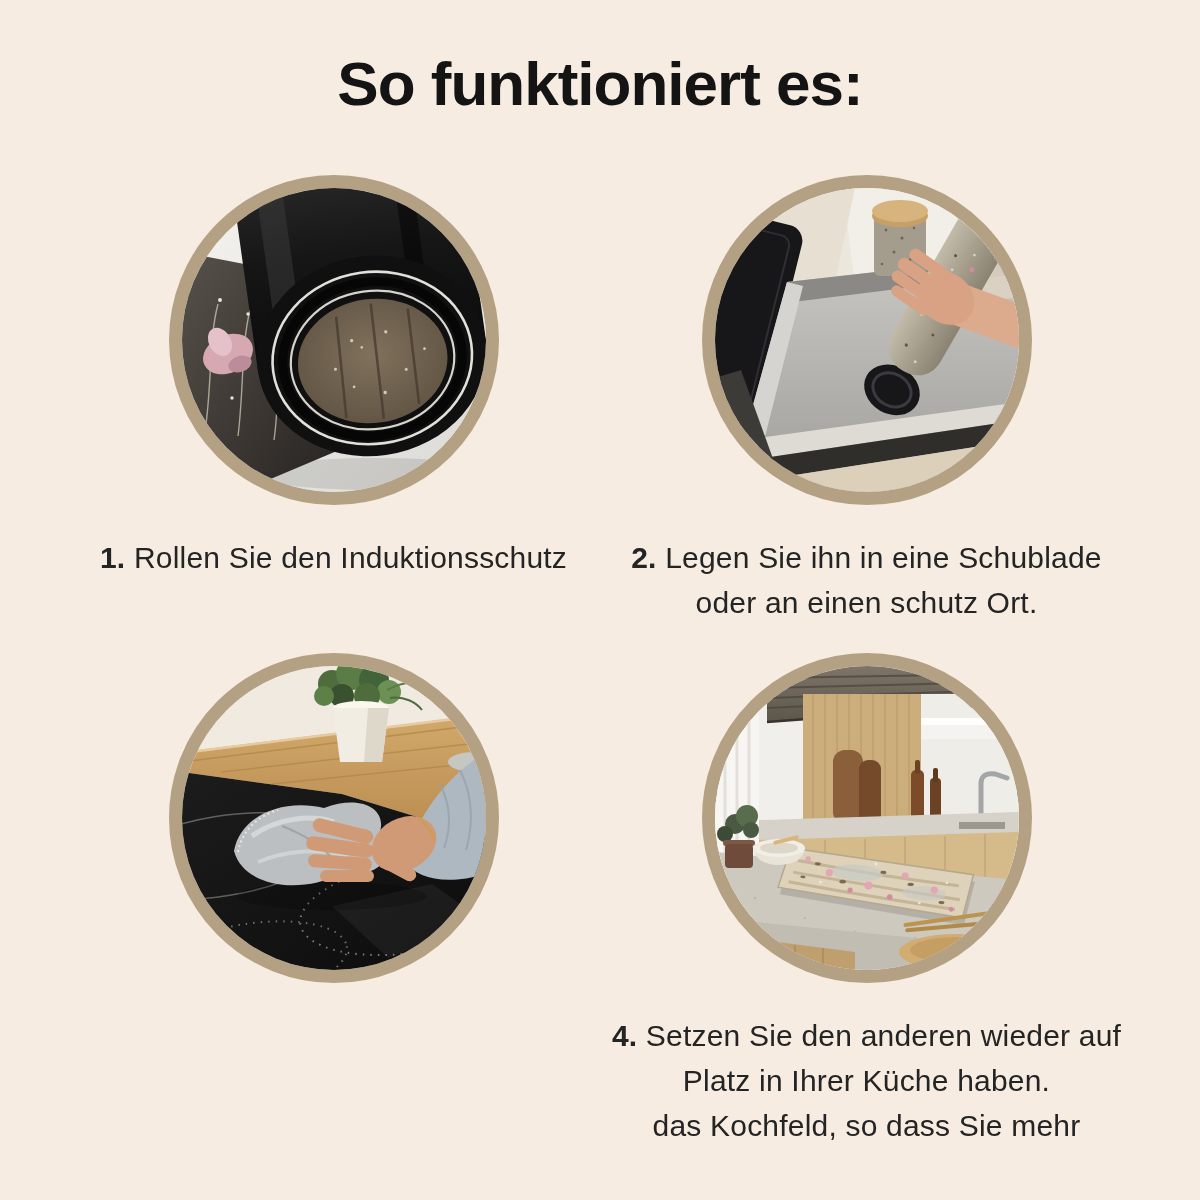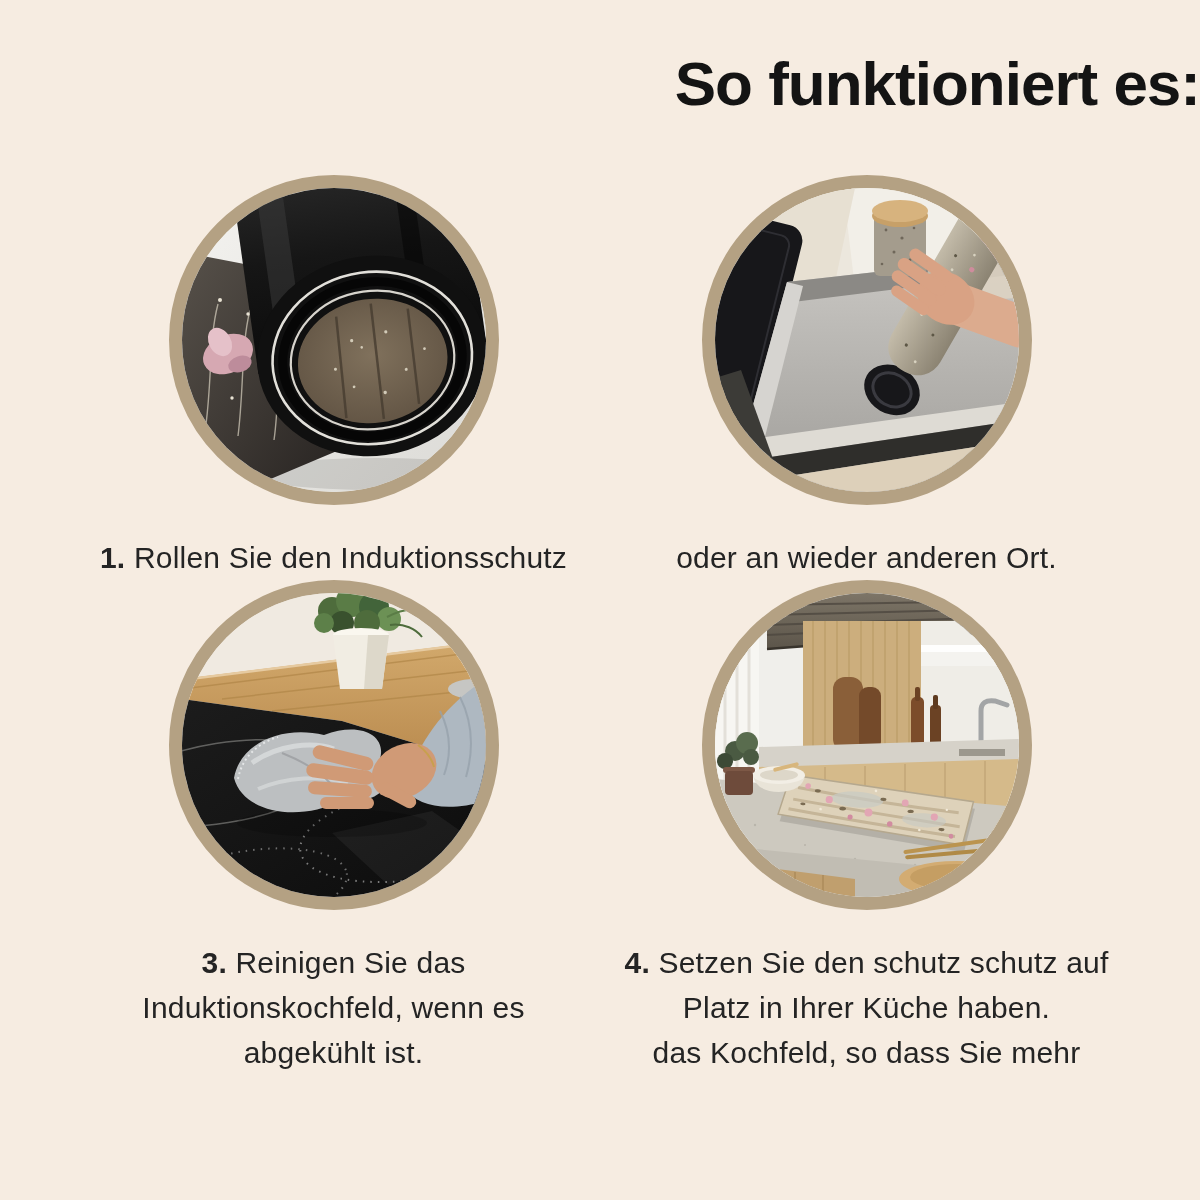--- a/index.html
+++ b/index.html
@@ -11,31 +11,32 @@
   html,body{margin:0;padding:0;}
   body{
     width:1200px;height:1200px;
     background:var(--bg);
     font-family:"Liberation Sans","DejaVu Sans",sans-serif;
     overflow:hidden;
   }
   .page-title{
     margin:0;
     padding-top:48px;
-    text-align:right;
+    text-align:center;
     font-size:62px;
     font-weight:800;
     letter-spacing:-1px;
     color:var(--title-ink);
   }
   .steps{
     width:1066px;
     margin:56px auto 0;
     display:grid;
     grid-template-columns:533px 533px;
+    row-gap:28px;
   }
   .step{
     display:flex;
     flex-direction:column;
     align-items:center;
     margin:0;
   }
   .photo{
     width:304px;height:304px;
     border-radius:50%;
@@ -213,21 +214,22 @@
           <g fill="#d9a284" transform="translate(231,110) rotate(35)">
             <ellipse cx="0" cy="0" rx="30" ry="25"></ellipse>
             <rect x="-56" y="-24" width="50" height="12" rx="6"></rect>
             <rect x="-60" y="-10" width="56" height="13" rx="6.5"></rect>
             <rect x="-58" y="4" width="52" height="12" rx="6"></rect>
             <rect x="-50" y="17" width="44" height="11" rx="5.5"></rect>
           </g>
         </svg>
       </div>
       <figcaption class="caption">
-        <div class="line">oder an wieder anderen Ort.</div>
+        <div class="line"><span class="num">2.</span> <span>Legen Sie ihn in eine Schublade</span></div>
+        <div class="line">oder an einen schutz Ort.</div>
       </figcaption>
     </figure>
 
     <figure class="step">
       <div class="photo">
         <svg viewBox="0 0 304 304" preserveAspectRatio="xMidYMid slice">
           <defs>
             <linearGradient id="s3w" x1="0" y1="0" x2="0" y2="1">
               <stop offset="0" stop-color="#d2a96c"></stop>
                 <stop offset="1" stop-color="#b98a4e"></stop>
@@ -286,25 +288,20 @@
             <ellipse cx="222" cy="178" rx="34" ry="26" transform="rotate(-28 222 178)"></ellipse>
             <rect x="130" y="158" width="62" height="14" rx="7" transform="rotate(14 161 165)"></rect>
             <rect x="124" y="174" width="68" height="14" rx="7" transform="rotate(8 158 181)"></rect>
             <rect x="126" y="190" width="64" height="13" rx="6.5" transform="rotate(4 158 196)"></rect>
             <rect x="138" y="204" width="54" height="12" rx="6" transform="rotate(0 165 210)"></rect>
             <rect x="196" y="196" width="40" height="13" rx="6.5" transform="rotate(28 216 202)"></rect>
           </g>
           <path d="M236,152 C244,158 250,166 252,174" stroke="#c8a04e" stroke-width="2" fill="none"></path>
         </svg>
       </div>
-      <figcaption class="caption">
-        <div class="line"><span class="num">3.</span> <span>Reinigen Sie das</span></div>
-        <div class="line">Induktionskochfeld, wenn es</div>
-        <div class="line">abgekühlt ist.</div>
-      </figcaption>
     </figure>
 
     <figure class="step">
       <div class="photo">
         <svg viewBox="0 0 304 304" preserveAspectRatio="xMidYMid slice">
           <defs>
             <linearGradient id="s4h" x1="0" y1="0" x2="0" y2="1">
               <stop offset="0" stop-color="#7d7567"></stop>
                 <stop offset="1" stop-color="#5c554a"></stop>
             </linearGradient>
@@ -435,20 +432,20 @@
           <g>
             <ellipse cx="242" cy="286" rx="58" ry="18" fill="#d3ac72"></ellipse>
             <ellipse cx="242" cy="284" rx="47" ry="13" fill="#c59e63"></ellipse>
             <rect x="188" y="250" width="104" height="4" rx="2" fill="#bb944f" transform="rotate(-8 240 252)"></rect>
             <rect x="190" y="258" width="100" height="4" rx="2" fill="#b08a46" transform="rotate(-5 240 260)"></rect>
           </g>
           <circle cx="302" cy="268" r="27" fill="#f4f0e7"></circle>
         </svg>
       </div>
       <figcaption class="caption">
-        <div class="line"><span class="num">4.</span> <span>Setzen Sie den schutz schutz auf</span></div>
+        <div class="line"><span class="num">4.</span> <span>Setzen Sie den anderen wieder auf</span></div>
         <div class="line">Platz in Ihrer Küche haben.</div>
         <div class="line">das Kochfeld, so dass Sie mehr</div>
       </figcaption>
     </figure>
 
   </div>
 </main>
 
 </body></html>

